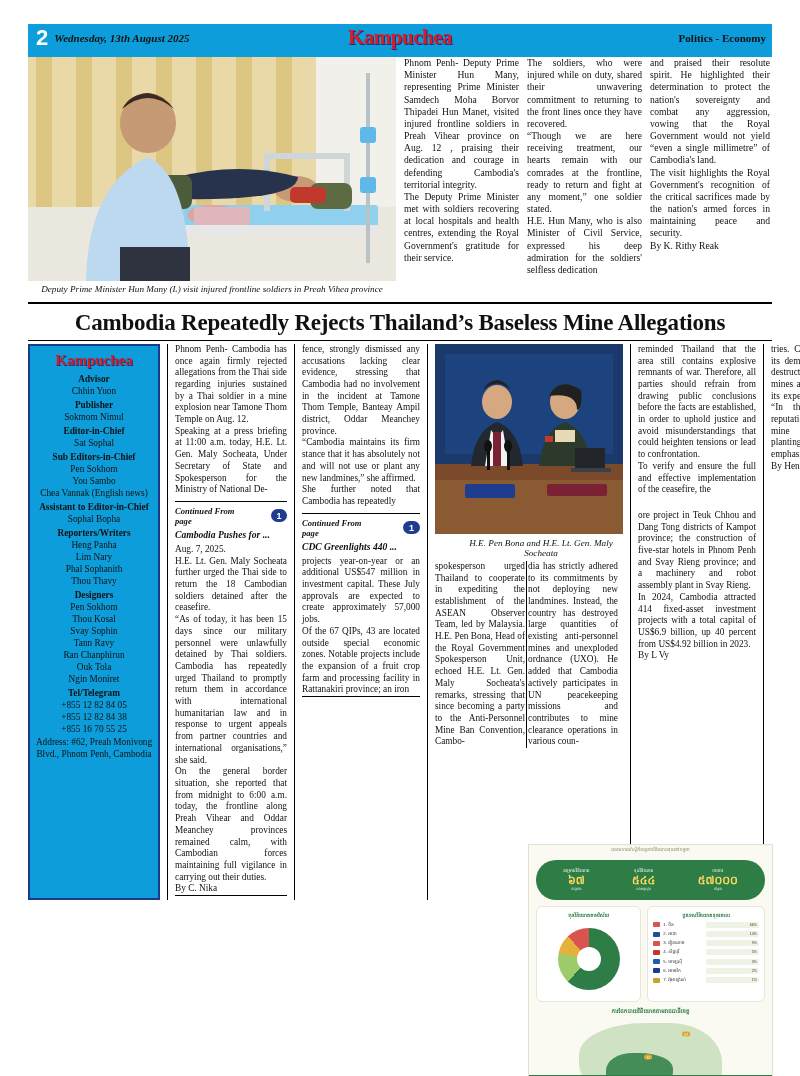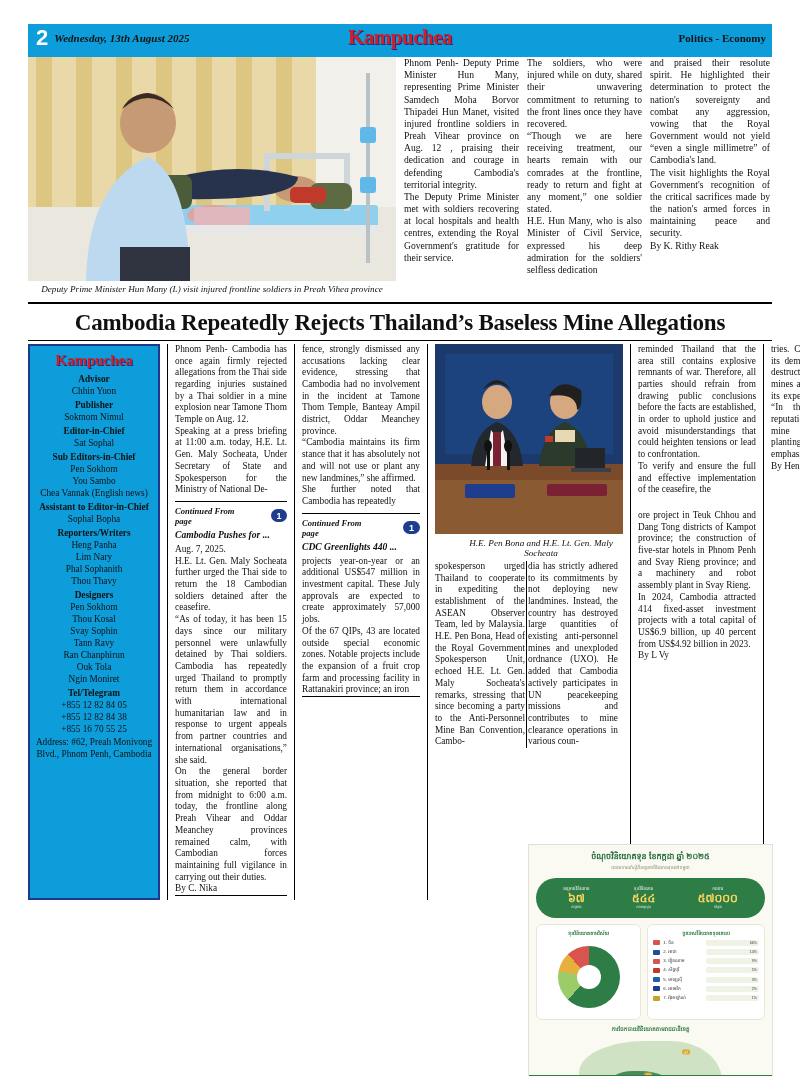--- a/index.html
+++ b/index.html
@@ -372,21 +372,20 @@
     <div class="vline"></div>
 
     <div class="colE">
       <div class="a2col" style="white-space:pre-line">tries. Cambodia takes pride in its demining achievements, the destruction of anti-personnel mines and UXO, and in sharing its expertise with other nations. “In this sense, Cambodia's reputation rests on demining and mine destruction, not on planting new ones,” he emphasised.</div>
       <div class="a2col">By Heng Panha</div>
     </div>
   </div>
 
   <div style="position:absolute; left:528px; top:820px; width:245px;">
     <div class="infog">
-      <div class="ig-title">ចំណុចវិនិយោគទុន ខែកក្កដា ឆ្នាំ ២០២៥</div>
       <div class="ig-sub">របាយការណ៍ស្តីពីគម្រោងវិនិយោគទុននៅកម្ពុជា</div>
 
       <div class="ig-greenbar" id="ig-stats">
           <div class="ig-stat">
             <div class="lab">គម្រោងវិនិយោគ</div>
             <div class="val">៦៧</div>
             <div class="sub">គម្រោង</div>
           </div>
           <div class="ig-stat">
             <div class="lab">ទុនវិនិយោគ</div>

